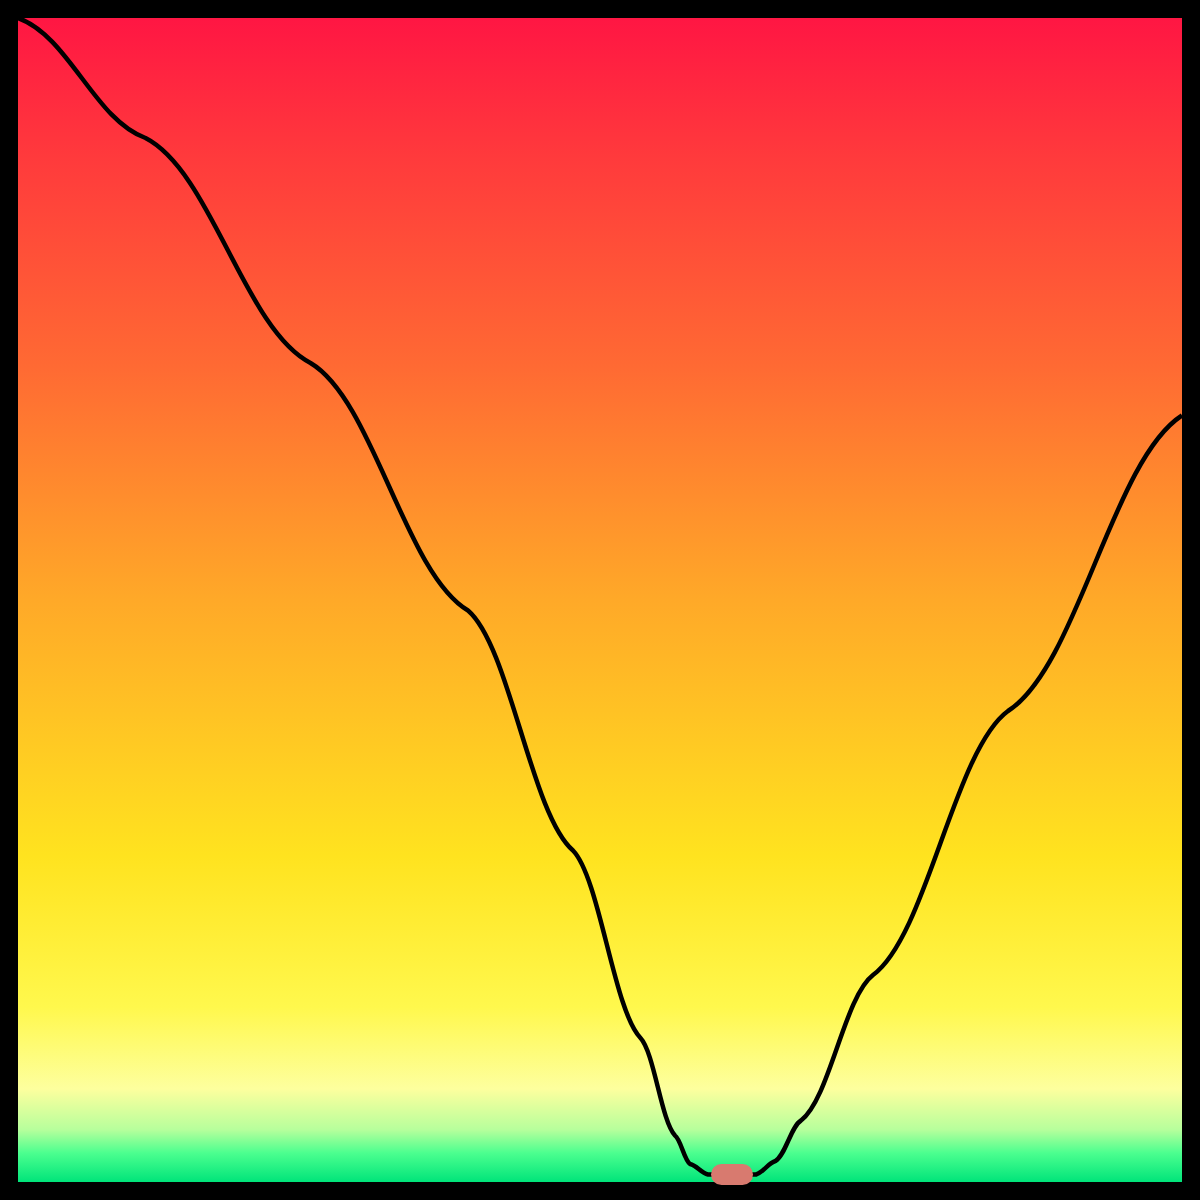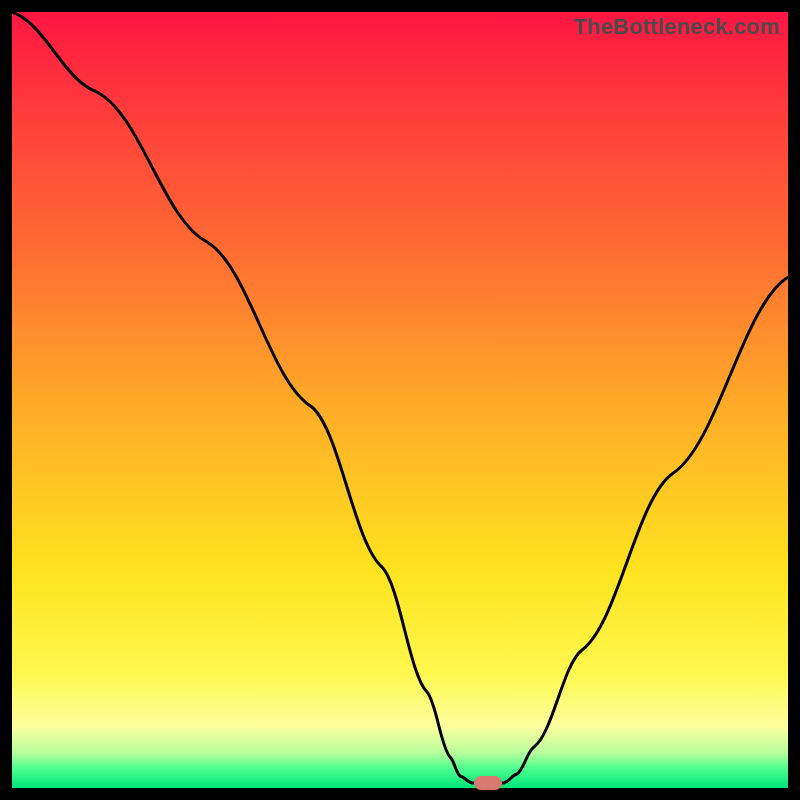--- a/index.html
+++ b/index.html
@@ -61,21 +61,20 @@
     border-radius: 7px;
     transform: translate(-50%, -50%);
   }
 </style>
 </head>
 <body>
 
 <div class="frame">
   <div class="plot">
 
-    <div class="watermark">TheBottleneck.com</div>
 
     <svg class="curve" viewBox="0 0 776 776" preserveAspectRatio="none">
       <path id="curve-path" d="M 0 0 C 34 12, 51 68, 85 80 C 129 102.5, 151 207.5, 195 230 C 237 254.75, 258 370.25, 300 395 C 328 419, 342 531, 370 555 C 388 573.75, 397 661.25, 415 680 C 424.2 689.75, 428.8 735.25, 438 745 C 442 747.85, 444 761.15, 448 764 C 452.8 765.05, 455.2 769.95, 460 771 C 472.8 771, 479.2 771, 492 771 C 497.2 769.65, 499.8 763.35, 505 762 C 511.8 757.95, 515.2 739.05, 522 735 C 541.2 720.45, 550.8 652.55, 570 638 C 606 611.6, 624 488.4, 660 462 C 706.4 432.45, 729.6 294.55, 776 265" fill="none" stroke-width="3" stroke="#000000"></path>
     </svg>
 
     <div class="marker" style="background: rgb(216, 122, 111); left: 476px; top: 771px;"></div>
 
   </div>
 </div>
 

